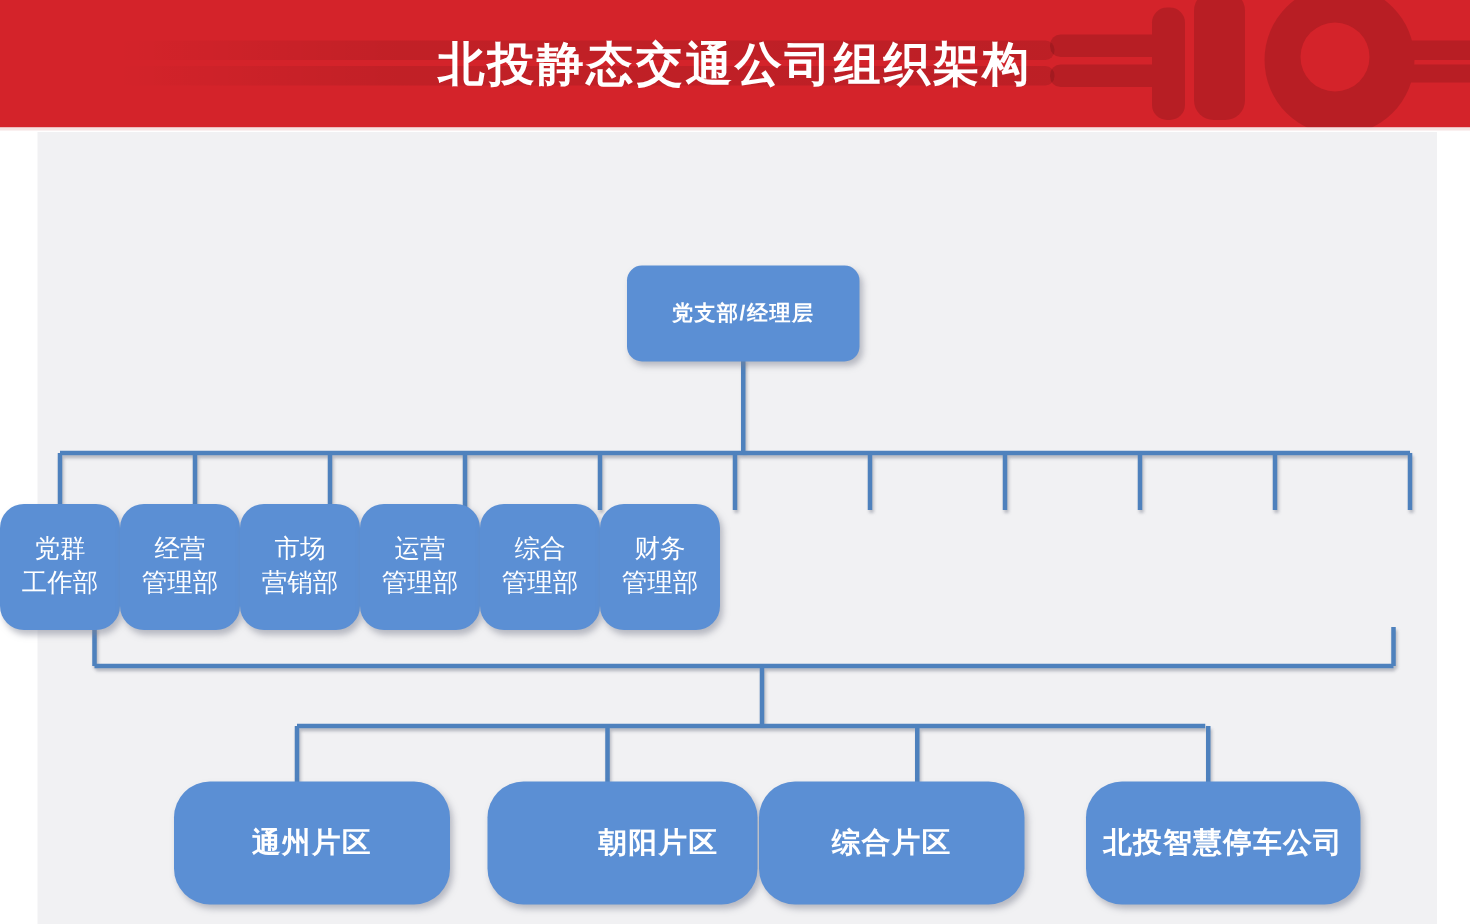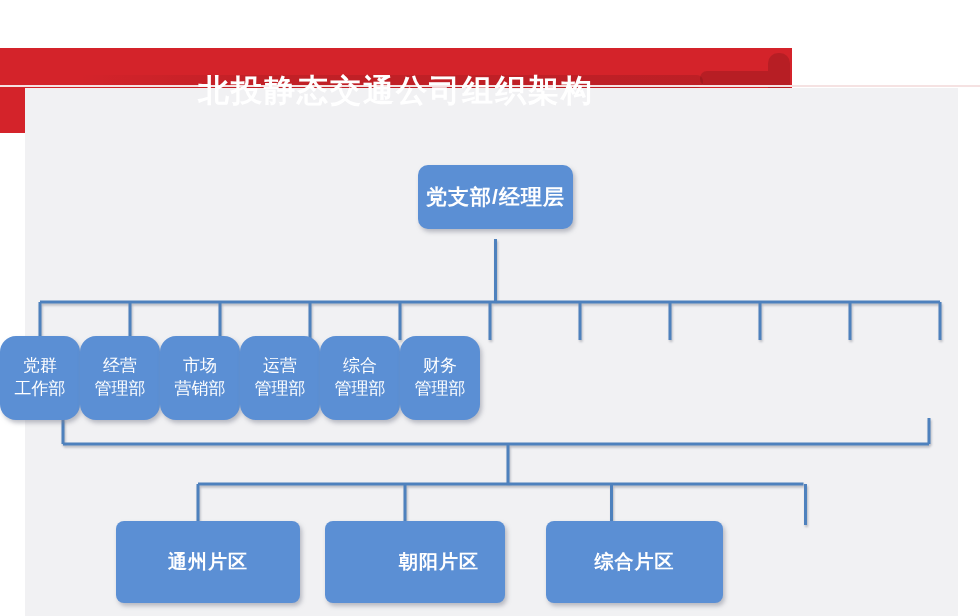--- a/index.html
+++ b/index.html
@@ -3,22 +3,22 @@
 <meta charset="utf-8">
 <style>
   html,body{margin:0;padding:0;background:#e8e8e8;}
   .page{
     position:relative;width:980px;height:616px;margin:0 auto;
     background:var(--page-bg,#fff);overflow:hidden;
     font-family:"Liberation Sans","DejaVu Sans",sans-serif;
   }
   
   .header{
-    position:absolute;left:0;top:0;width:792px;height:85px;
-    background:var(--header-bg,#d4232a);overflow:hidden;margin-top:48px;
+    position:absolute;left:0;top:0;width:980px;height:85px;
+    background:var(--header-bg,#d4232a);overflow:hidden;
   }
   .header-decor{position:absolute;left:0;top:0;width:980px;height:85px;}
   .header-underline{
     position:absolute;left:0;top:85px;width:980px;height:2px;
     background:#f5e2e2;
   }
   .page-title{
     position:relative;z-index:2;margin:0;width:100%;height:85px;
     display:flex;align-items:center;justify-content:center;
     color:var(--title-text,#fff);font-size:31px;font-weight:bold;letter-spacing:2px;
@@ -38,42 +38,42 @@
   
   .node{
     position:absolute;z-index:2;
     background:var(--box-fill,#5b8fd4);color:var(--box-text,#fff);
     display:flex;align-items:center;justify-content:center;
     text-align:center;white-space:pre-line;
     box-shadow:2px 3px 4px rgba(125,130,145,.5);
     box-sizing:border-box;
   }
   .root-node{
-    left:418px;top:165px;width:155px;height:64px;border-radius:10px;
-    font-size:21px;font-weight:bold;letter-spacing:1px;
+    left:418px;top:177px;width:155px;height:64px;border-radius:10px;
+    font-size:14px;font-weight:bold;letter-spacing:1px;
   }
   .dept-row{
     position:absolute;left:0;top:336px;width:980px;height:84px;
     display:flex;justify-content:flex-start;z-index:2;
   }
   .dept-node{
     position:relative;width:80px;height:84px;border-radius:16px;
     background:var(--box-fill,#5b8fd4);color:var(--box-text,#fff);
     display:flex;align-items:center;justify-content:center;
     text-align:center;white-space:pre-line;
     font-size:17px;line-height:1.35;
     box-shadow:2px 3px 4px rgba(125,130,145,.5);
   }
   .region-node{
-    top:521px;height:82px;border-radius:8px;
+    top:521px;height:82px;border-radius:24px;
     font-size:19px;font-weight:bold;letter-spacing:1px;
   }
   .r0{left:116px;width:184px;}
   .r1{left:325px;width:180px;padding-left:48px;}
-  .r2{left:546px;width:177px;}
+  .r2{left:506px;width:177px;}
   .r3{left:724px;width:183px;}
 </style>
 </head>
 <body>
 
 <div class="page" id="page" style="--header-bg: #d4232a; --title-text: #ffffff; --page-bg: #ffffff; --panel-bg: #f1f1f3; --box-fill: #5b8fd4; --box-text: #ffffff; --connector: #4e81bd;">
 
   <div class="header">
     <svg class="header-decor" viewBox="0 0 980 85" xmlns="http://www.w3.org/2000/svg">
       <defs>
@@ -125,14 +125,15 @@
 管理部</div>
     <div class="dept-node">综合
 管理部</div>
     <div class="dept-node">财务
 管理部</div>
   </div>
 
   <div class="node region-node r0">通州片区</div>
   <div class="node region-node r1">朝阳片区</div>
   <div class="node region-node r2">综合片区</div>
+  <div class="node region-node r3">北投智慧停车公司</div>
 
 </div>
 
 </body></html>

